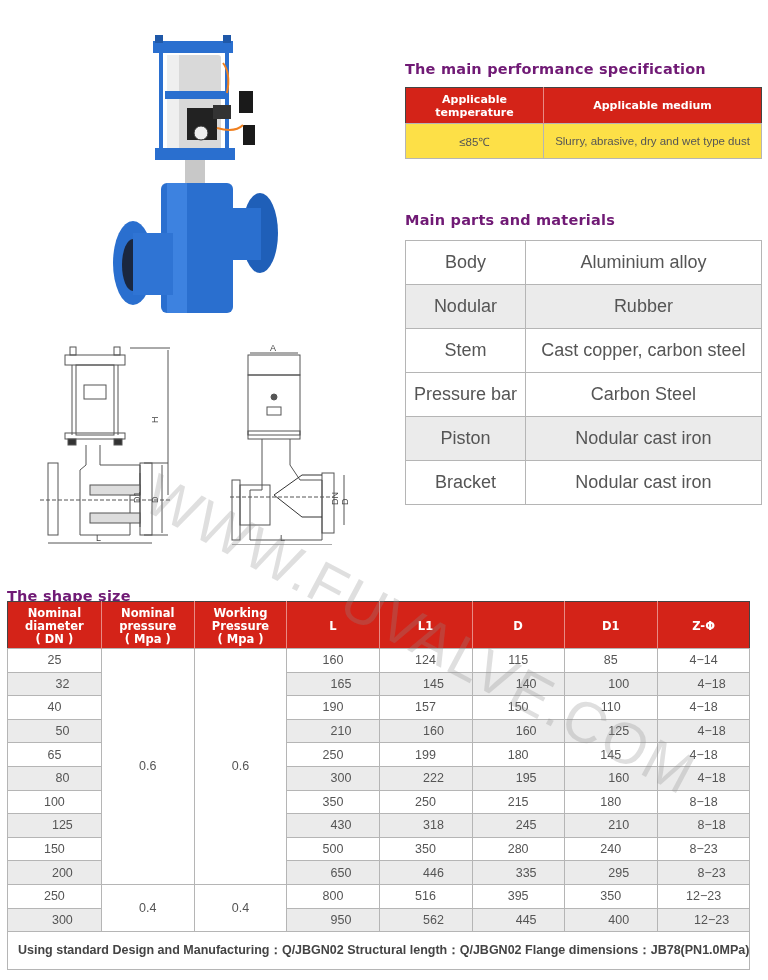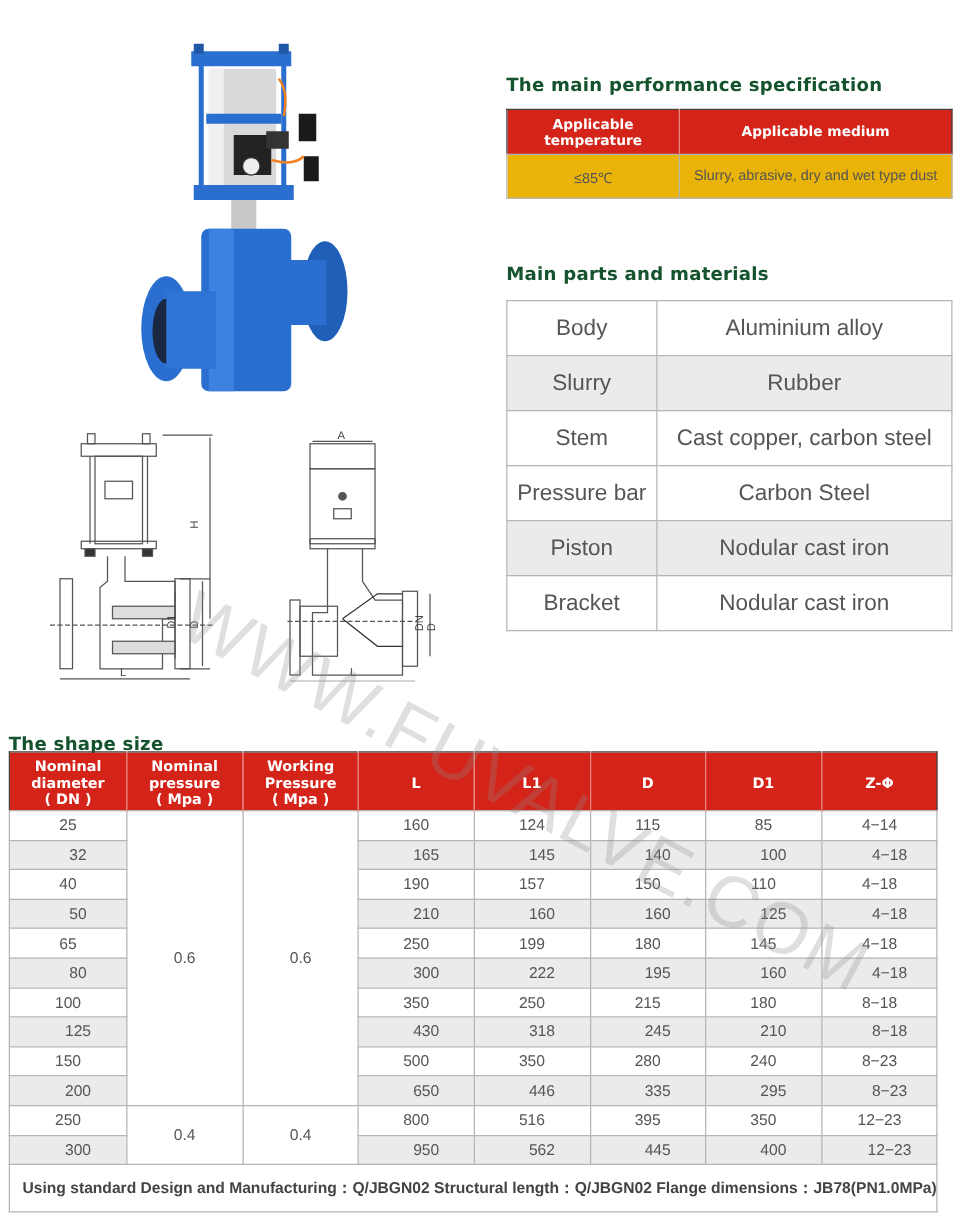--- a/index.html
+++ b/index.html
@@ -1,29 +1,29 @@
 <!DOCTYPE html>
 <html><head>
 <meta charset="utf-8">
 <style>
   * { box-sizing: border-box; margin: 0; padding: 0; }
   html, body { width: 768px; height: 980px; background: #ffffff; overflow: hidden; }
   body { position: relative; font-family: "Liberation Sans", sans-serif; color: #444; }
 
-  .section-title { position: absolute; font-family: "DejaVu Sans", sans-serif; font-weight: bold; font-size: 14.5px; color: #14532d; letter-spacing: 0.2px; }
+  .section-title { position: absolute; font-family: "DejaVu Sans", sans-serif; font-weight: bold; font-size: 14.5px; color: #701a75; letter-spacing: 0.2px; }
 
   table { border-collapse: collapse; position: absolute; }
   .red-head th { background: #d42318; color: #fff; font-weight: bold; font-family: "DejaVu Sans", sans-serif; font-size: 11px; text-align: center; border-right: 1px solid #e88a84; }
   .red-head th:last-child { border-right: none; }
   td { text-align: center; font-size: 12.5px; color: #555; border: 1px solid #b5b5b5; }
   tr.alt td.z { background: #ebebeb; padding-left: 16px; }
 
   #spec { left: 405px; top: 87px; width: 357px; border: 1.5px solid #444; }
   #spec th { height: 36px; font-size: 11px; }
-  #spec td { height: 35px; font-size: 11.5px; background: #eab308; }
+  #spec td { height: 35px; font-size: 11.5px; background: #fde047; }
 
   #parts { left: 405px; top: 240px; width: 357px; border: 1.5px solid #444; }
   #parts th { height: 34px; font-size: 11.5px; }
   #parts td { height: 44px; font-size: 18px; }
   #parts tr.alt td { background: #ebebeb; }
 
   #shape { left: 7px; top: 601px; width: 731px; border: 1.5px solid #444; }
   #shape th { height: 47px; font-size: 11.5px; line-height: 13px; padding-top: 2px; }
   #shape td { height: 23.6px; font-size: 12.5px; background: #fff; }
   #shape tr.alt td.z { background: #ebebeb; }
@@ -147,21 +147,21 @@
   </table>
 
 <div class="section-title" style="left:405px; top:212px;">Main parts and materials</div>
 <table id="parts">
   <tbody>
   <tr>
         <td>Body</td>
         <td>Aluminium alloy</td>
       </tr>
   <tr class="alt">
-        <td>Slurry</td>
+        <td>Nodular</td>
         <td>Rubber</td>
       </tr>
   <tr>
         <td>Stem</td>
         <td>Cast copper, carbon steel</td>
       </tr>
   <tr>
         <td>Pressure bar</td>
         <td>Carbon Steel</td>
       </tr>

